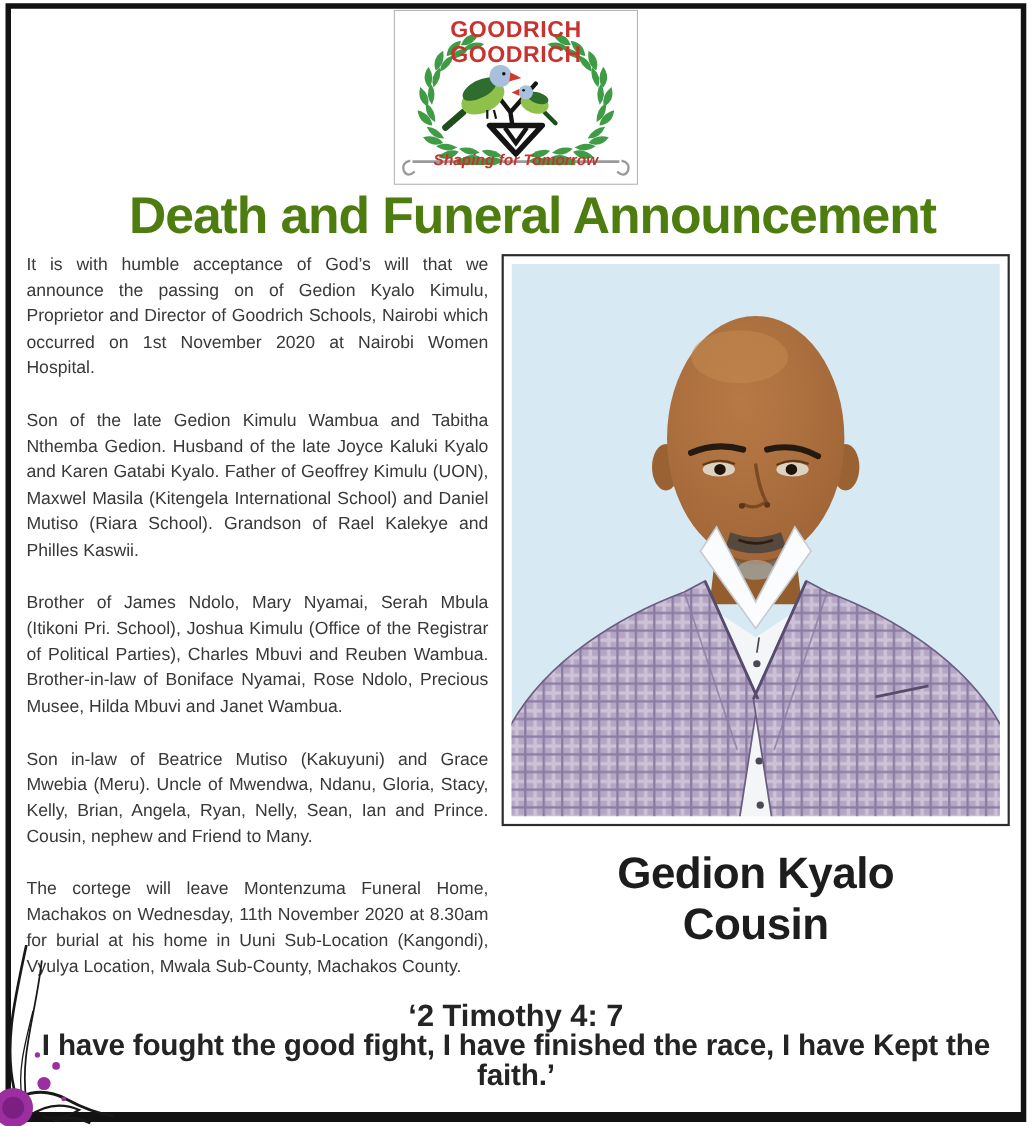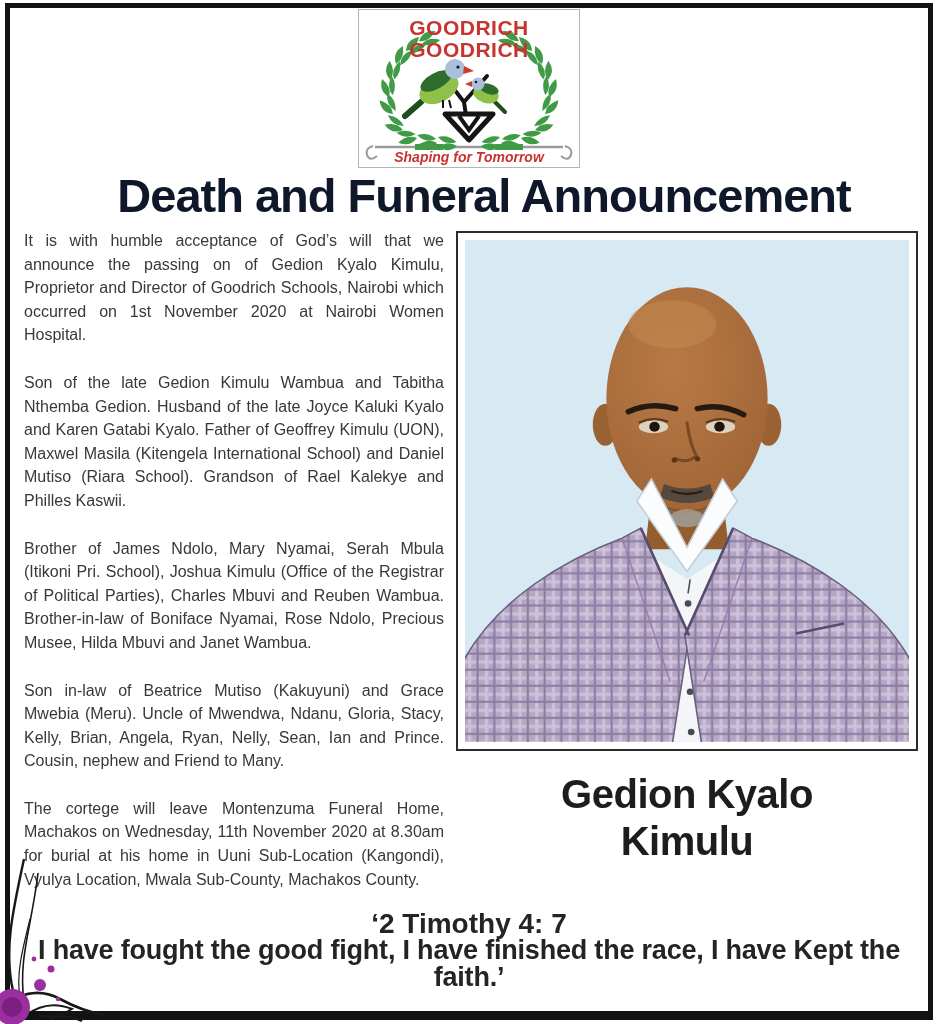--- a/index.html
+++ b/index.html
@@ -17,27 +17,27 @@
     width:220px;height:157px;margin:1px auto 0 auto;position:relative;
     background:#fff;border:1px solid #b5b5b5;
   }
   .logo-art{position:absolute;left:0;top:0;width:100%;height:100%;}
   .logo-name{
     position:absolute;top:7px;left:0;width:100%;text-align:center;
     font-weight:800;font-size:21px;line-height:22px;letter-spacing:.5px;
     color:#c8332f;
   }
   .logo-tagline{
-    position:absolute;bottom:2px;left:0;width:100%;text-align:center;
+    position:absolute;bottom:14px;left:0;width:100%;text-align:center;
     font-weight:700;font-style:italic;font-size:14px;color:#c8332f;
   }
   
   .title{
     margin:3px 0 8px 0;text-align:center;font-size:47px;line-height:50px;
-    font-weight:800;letter-spacing:-1px;color:#0f172a;padding-left:30px;
+    font-weight:800;letter-spacing:-1px;color:#4d7c0f;padding-left:30px;
   }
   
   .content{padding:0 10px 0 14px;}
   .photo-col{float:right;width:462px;margin:2px 0 44px 12px;}
   .photo-frame{
     border:2px solid #2c2c2c;background:#fff;padding:7px;
     height:520px;box-sizing:border-box;
   }
   .portrait{width:100%;height:100%;display:block;}
   .caption{
@@ -187,21 +187,21 @@
 
           <path d="M-2 502 L-2 420 C30 358 96 318 150 297 L168 287 L214 394 L198 502 Z" fill="url(#pl)" stroke="#6a5d80" stroke-width="1.5"></path>
           <path d="M426 502 L426 420 C394 358 328 318 274 297 L256 287 L210 394 L226 502 Z" fill="url(#pl)" stroke="#6a5d80" stroke-width="1.5"></path>
           <path d="M168 287 L214 394 M256 287 L210 394" stroke="#574b6e" stroke-width="2.5" fill="none"></path>
           <path d="M150 297 L196 440 M274 297 L228 440" stroke="#8d7ba3" stroke-width="1.5" fill="none" opacity="0.8"></path>
           <path d="M316 392 l46 -10" stroke="#574b6e" stroke-width="2.5" fill="none"></path>
         </svg>
       </div>
       <div class="caption">
         <div>Gedion Kyalo</div>
-        <div>Kimulu</div>
+        <div>Cousin</div>
       </div>
     </div>
 
     <p>It is with humble acceptance of God’s will that we announce the passing on of Gedion Kyalo Kimulu, Proprietor and Director of Goodrich Schools, Nairobi which occurred on 1st November 2020 at Nairobi Women Hospital.</p>
     <p>Son of the late Gedion Kimulu Wambua and Tabitha Nthemba Gedion. Husband of the late Joyce Kaluki Kyalo and Karen Gatabi Kyalo. Father of Geoffrey Kimulu (UON), Maxwel Masila (Kitengela International School) and Daniel Mutiso (Riara School). Grandson of Rael Kalekye and Philles Kaswii.</p>
     <p>Brother of James Ndolo, Mary Nyamai, Serah Mbula (Itikoni Pri. School), Joshua Kimulu (Office of the Registrar of Political Parties), Charles Mbuvi and Reuben Wambua. Brother-in-law of Boniface Nyamai, Rose Ndolo, Precious Musee, Hilda Mbuvi and Janet Wambua.</p>
     <p>Son in-law of Beatrice Mutiso (Kakuyuni) and Grace Mwebia (Meru).  Uncle of Mwendwa, Ndanu, Gloria, Stacy, Kelly, Brian, Angela, Ryan, Nelly, Sean, Ian and Prince. Cousin, nephew and Friend to Many.</p>
     <p class="last">The cortege will leave Montenzuma Funeral Home, Machakos on Wednesday, 11th November 2020 at 8.30am for burial at his home in Uuni Sub-Location (Kangondi), Vyulya Location, Mwala Sub-County, Machakos County.</p>
   </div>
 

